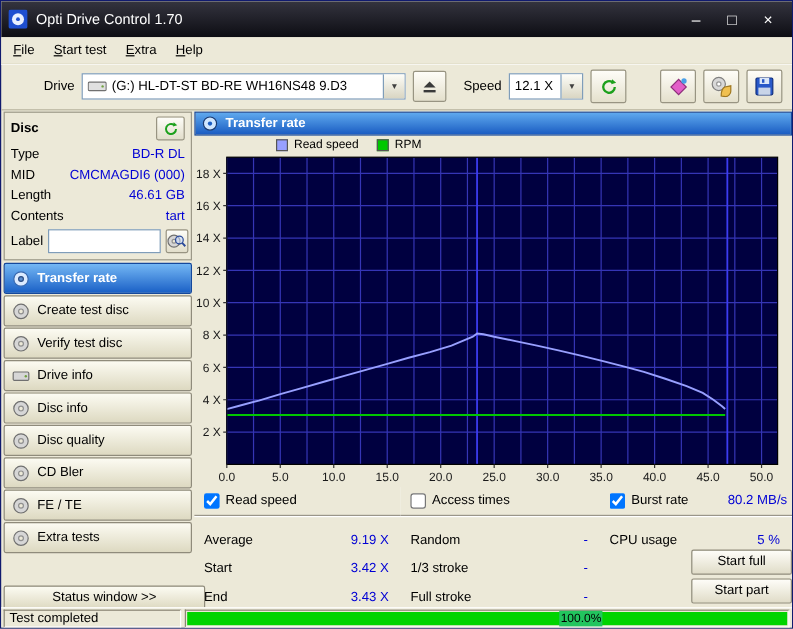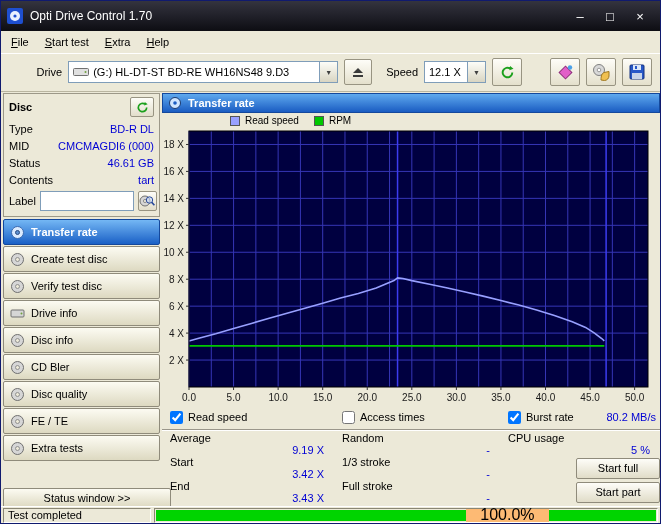--- a/index.html
+++ b/index.html
@@ -60,22 +60,22 @@
     display:flex;align-items:center;justify-content:center;}
 
   
   .statusbar{position:absolute;left:0;bottom:0;right:0;height:17px;display:flex;align-items:center;
     border-top:1px solid #fff;background:#ece9d8;padding:1px 2px;box-sizing:border-box;}
   .status-cell{height:13px;border:1px solid;border-color:#8a8674 #fff #fff #8a8674;
     display:flex;align-items:center;padding:0 4px;}
   .status-text{width:138px;}
   .progress{flex:1;margin-left:3px;position:relative;background:#ece9d8;padding:0;}
   .progress-fill{position:absolute;left:1px;top:1px;bottom:1px;background:#00d400;}
-  .progress-label{position:absolute;left:62%;top:0;bottom:0;background:#fdba74;padding:0 14px;
-    font-size:16px;display:flex;align-items:center;}
+  .progress-label{position:absolute;left:62%;top:0;bottom:0;background:#22c55e;padding:0 1px;
+    font-size:10px;display:flex;align-items:center;}
 
   
   .main-header{position:absolute;left:161px;top:92px;width:498px;height:20px;box-sizing:border-box;
     background:linear-gradient(#5fa9ee,#1a5cc2);border:1px solid #14489c;color:#fff;font-weight:bold;
     display:flex;align-items:center;gap:6px;padding-left:5px;}
   .legend{position:absolute;left:161px;top:113px;width:498px;height:13px;display:flex;
     align-items:center;gap:5px;padding-left:68px;font-size:10px;box-sizing:border-box;}
   .legend .sq{width:8px;height:8px;border:1px solid #555;}
   .legend .sq.read{background:#98a0ff;}
   .legend .sq.rpm{background:#00c800;margin-left:10px;}
@@ -84,21 +84,21 @@
 
   .checks{position:absolute;left:161px;top:404px;width:498px;height:25px;display:flex;}
   .check-col{display:flex;align-items:center;gap:5px;padding-left:8px;box-sizing:border-box;
     border-bottom:1px solid #9a968a;box-shadow:0 1px 0 #fff;}
   .check-col input{width:13px;height:13px;margin:0;}
   .c1{width:172px;} .c2{width:166px;} .c3{width:160px;padding-right:4px;}
   .burst-val{margin-left:auto;color:#0000d4;}
 
   .stats{position:absolute;left:161px;top:431px;width:498px;height:76px;display:grid;
     grid-template-columns:172px 166px 160px;grid-auto-rows:24px;}
-  .stat-row{display:flex;align-items:flex-start;padding:0 10px 0 8px;flex-direction:column;}
+  .stat-row{display:flex;align-items:flex-end;padding:0 10px 0 8px;}
   .stat-val{margin-left:auto;color:#0000d4;}
   .btn-row{display:flex;align-items:center;justify-content:flex-end;padding-right:0;}
   .push-btn{width:84px;height:21px;background:linear-gradient(#fefdf8,#e0dcc8);
     border:1px solid #8f8b7b;border-radius:2px;font:11px "Liberation Sans",sans-serif;}
 </style>
 </head>
 <body>
 
 <div class="app">
 
@@ -186,21 +186,21 @@
     </div>
     <div class="f-row">
         <span>Type</span>
         <span class="f-val">BD-R DL</span>
       </div>
     <div class="f-row">
         <span>MID</span>
         <span class="f-val">CMCMAGDI6 (000)</span>
       </div>
     <div class="f-row">
-        <span>Status</span>
+        <span>Length</span>
         <span class="f-val">46.61 GB</span>
       </div>
     <div class="f-row">
         <span>Contents</span>
         <span class="f-val">tart</span>
       </div>
     <div class="label-row">
       <span>Label</span>
       <input value="" style="">
       <div class="mini-btn">
@@ -248,28 +248,28 @@
           <circle cx="7.5" cy="7.5" r="6" fill="#d6d6d6" stroke="#707070"></circle>
           <circle cx="7.5" cy="7.5" r="2" fill="#ece9d8" stroke="#909090"></circle>
         </svg>
       <span>Disc info</span>
     </div>
     <div class="side-btn">
       <svg width="15" height="15">
           <circle cx="7.5" cy="7.5" r="6" fill="#d6d6d6" stroke="#707070"></circle>
           <circle cx="7.5" cy="7.5" r="2" fill="#ece9d8" stroke="#909090"></circle>
         </svg>
+      <span>Disc quality</span>
+    </div>
+    <div class="side-btn">
+      <svg width="15" height="15">
+          <circle cx="7.5" cy="7.5" r="6" fill="#d6d6d6" stroke="#707070"></circle>
+          <circle cx="7.5" cy="7.5" r="2" fill="#ece9d8" stroke="#909090"></circle>
+        </svg>
       <span>CD Bler</span>
-    </div>
-    <div class="side-btn">
-      <svg width="15" height="15">
-          <circle cx="7.5" cy="7.5" r="6" fill="#d6d6d6" stroke="#707070"></circle>
-          <circle cx="7.5" cy="7.5" r="2" fill="#ece9d8" stroke="#909090"></circle>
-        </svg>
-      <span>Disc quality</span>
     </div>
     <div class="side-btn">
       <svg width="15" height="15">
           <circle cx="7.5" cy="7.5" r="6" fill="#d6d6d6" stroke="#707070"></circle>
           <circle cx="7.5" cy="7.5" r="2" fill="#ece9d8" stroke="#909090"></circle>
         </svg>
       <span>FE / TE</span>
     </div>
     <div class="side-btn">
       <svg width="15" height="15">

